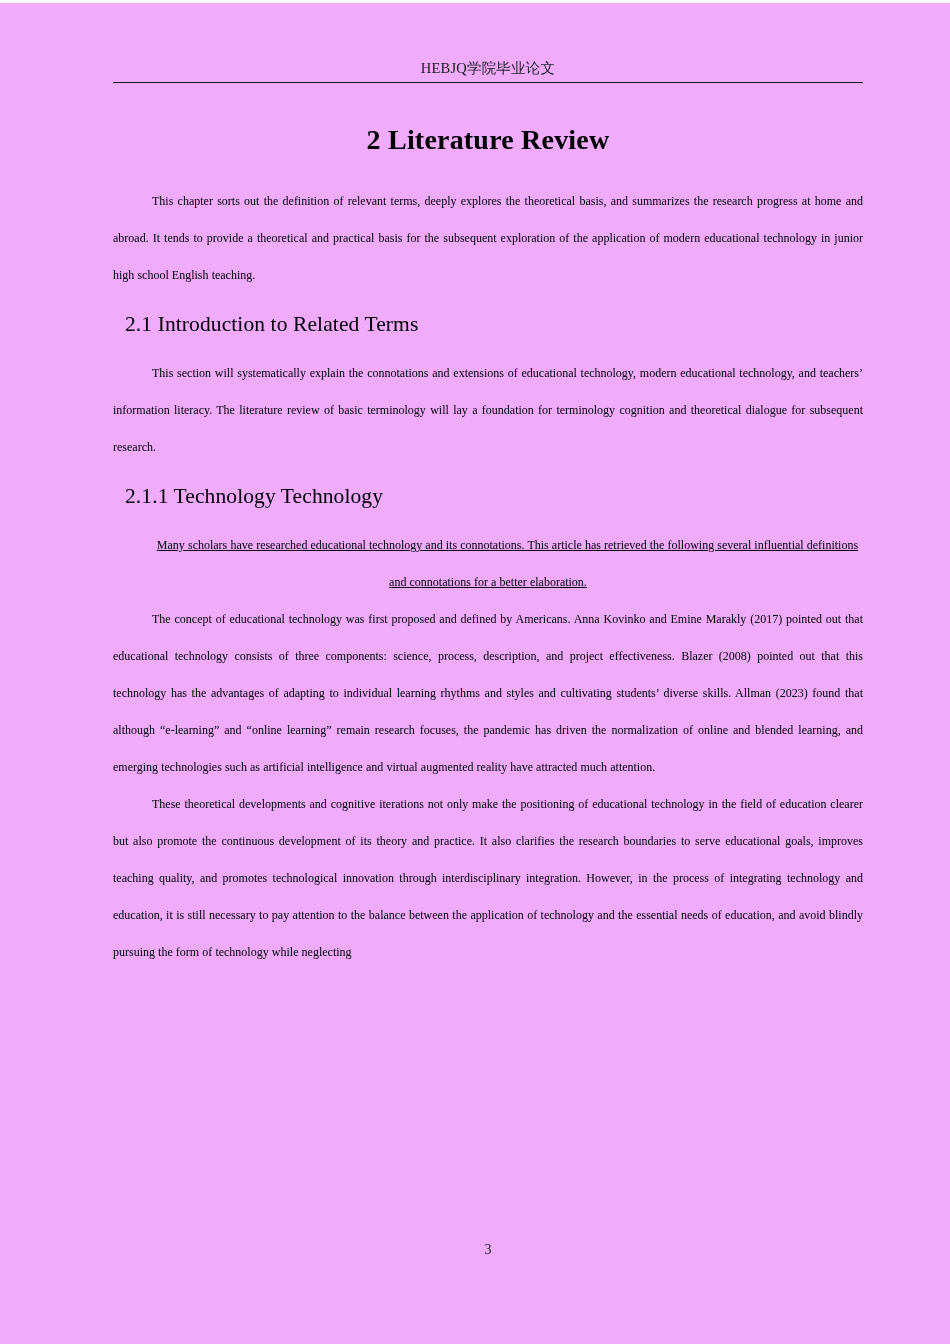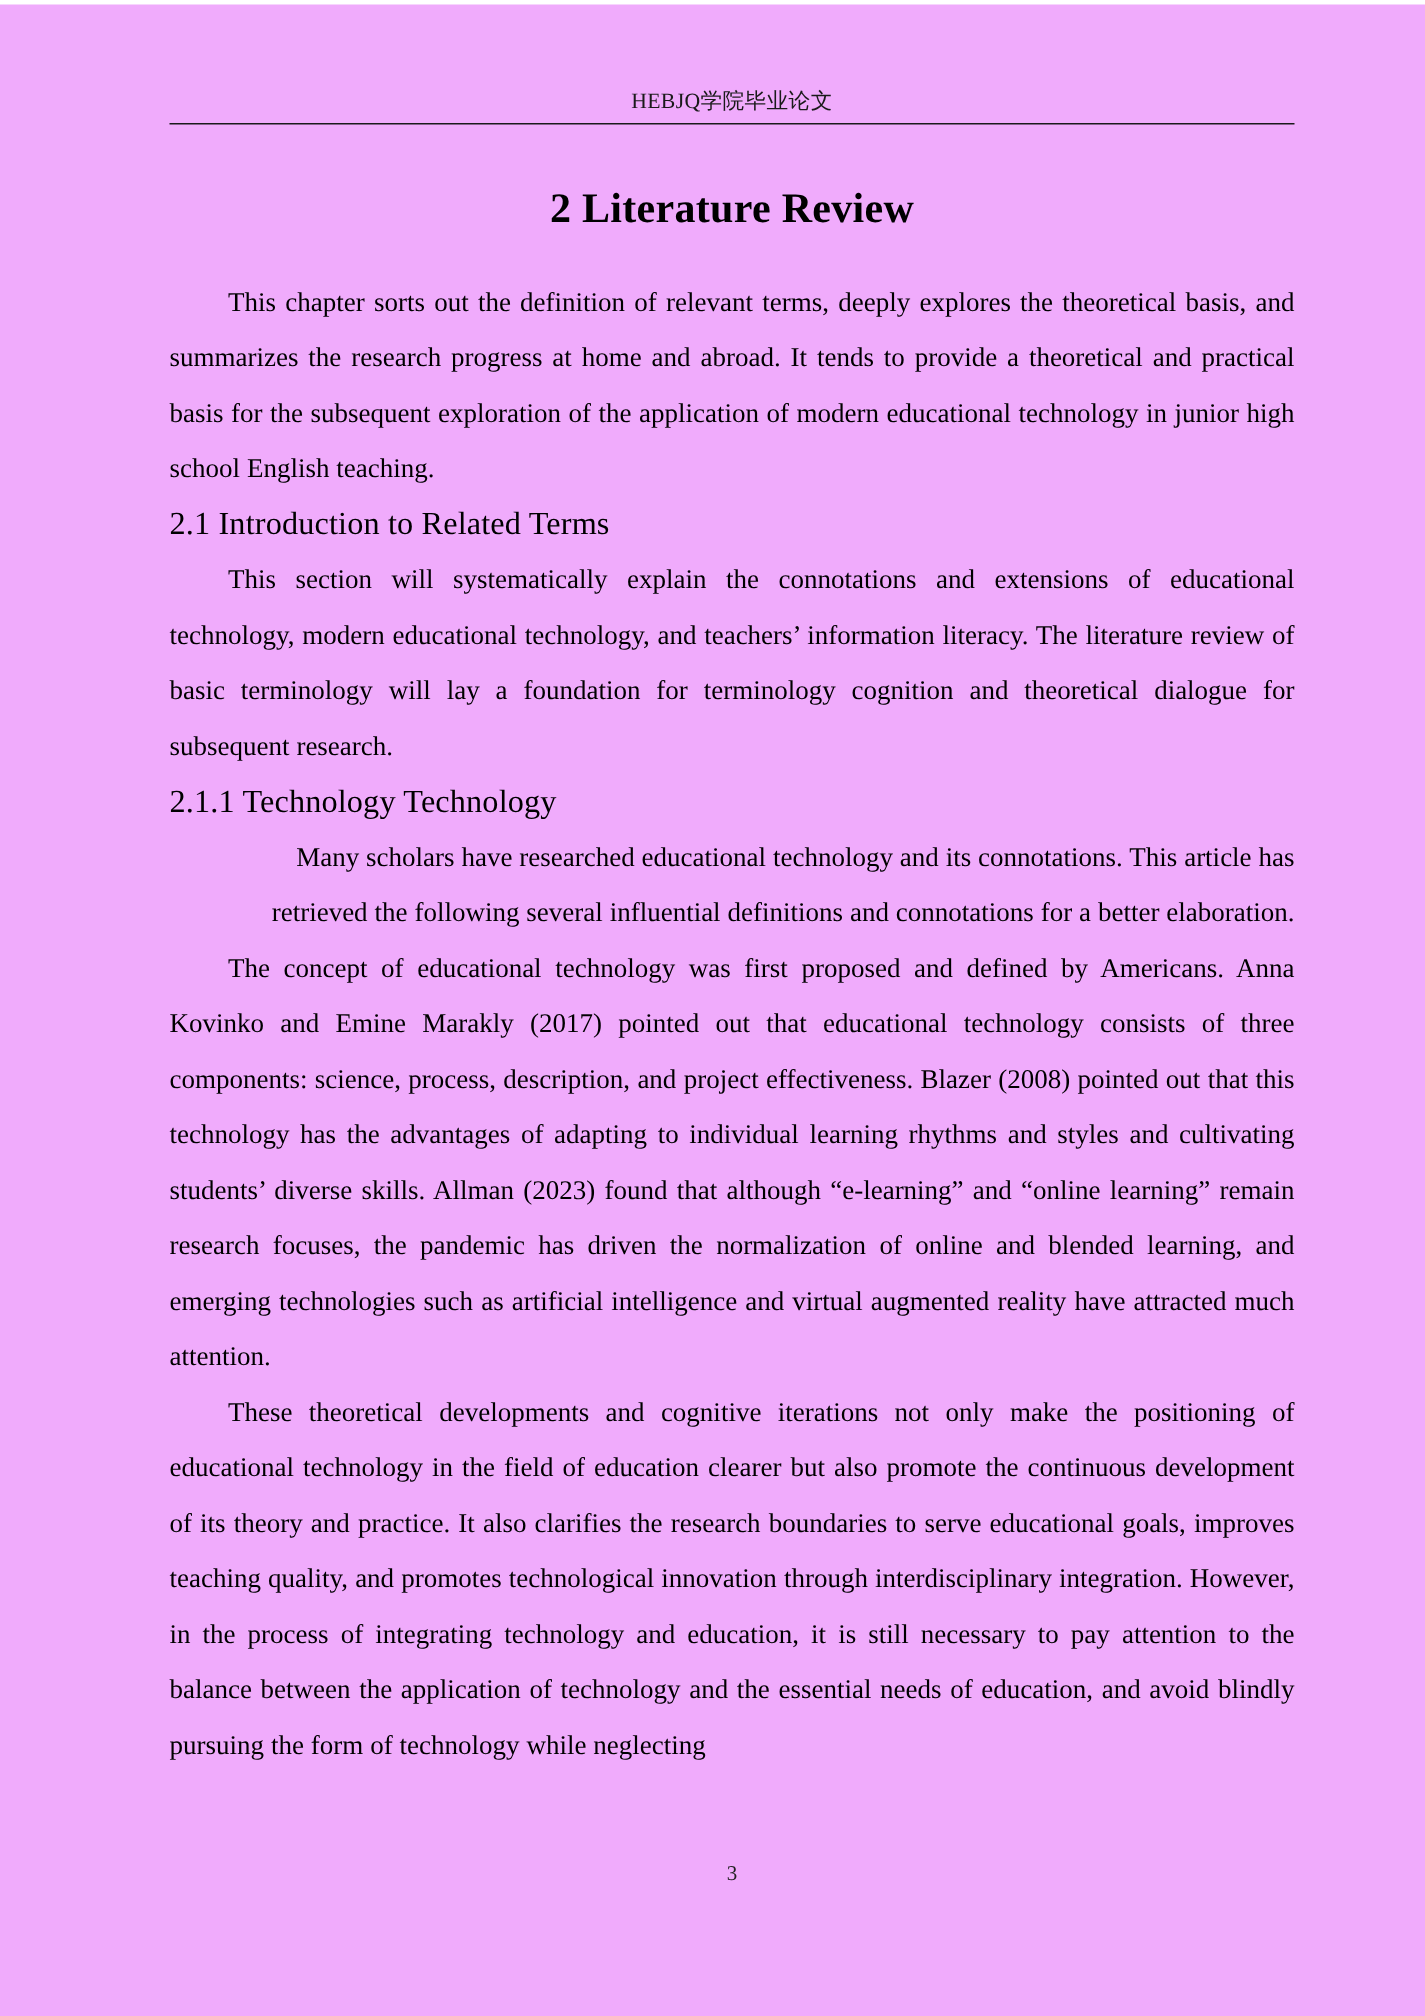--- a/index.html
+++ b/index.html
@@ -58,37 +58,38 @@
   .chapter-title {
     text-align: center;
     font-size: 28px;
     font-weight: bold;
     line-height: 34px;
     margin: 8px 0 0 0;
     letter-spacing: 0.2px;
   }
 
   p.body-par {
-    font-size: 18px;
+    font-size: 12px;
     line-height: 37px;
     margin: 0;
     text-align: justify;
     text-justify: inter-word;
     text-indent: 39px;
     word-spacing: 0.1px;
   }
   p.body-par.ragged {
-    text-align: right;
+    text-align: center;
+    text-decoration: underline;
   }
 
   h2.sec-head {
     font-size: 21.5px;
     font-weight: normal;
     line-height: 37px;
-    margin: 0;
+    margin: 12px;
     text-align: left;
     letter-spacing: 0.1px;
   }
 
   .sp-before-h2 { margin-top: 9px; }
   .sp-after-h2  { margin-top: 2px; }
   .sp-par       { margin-top: 0px; }
 
   
   .footer-zone {

